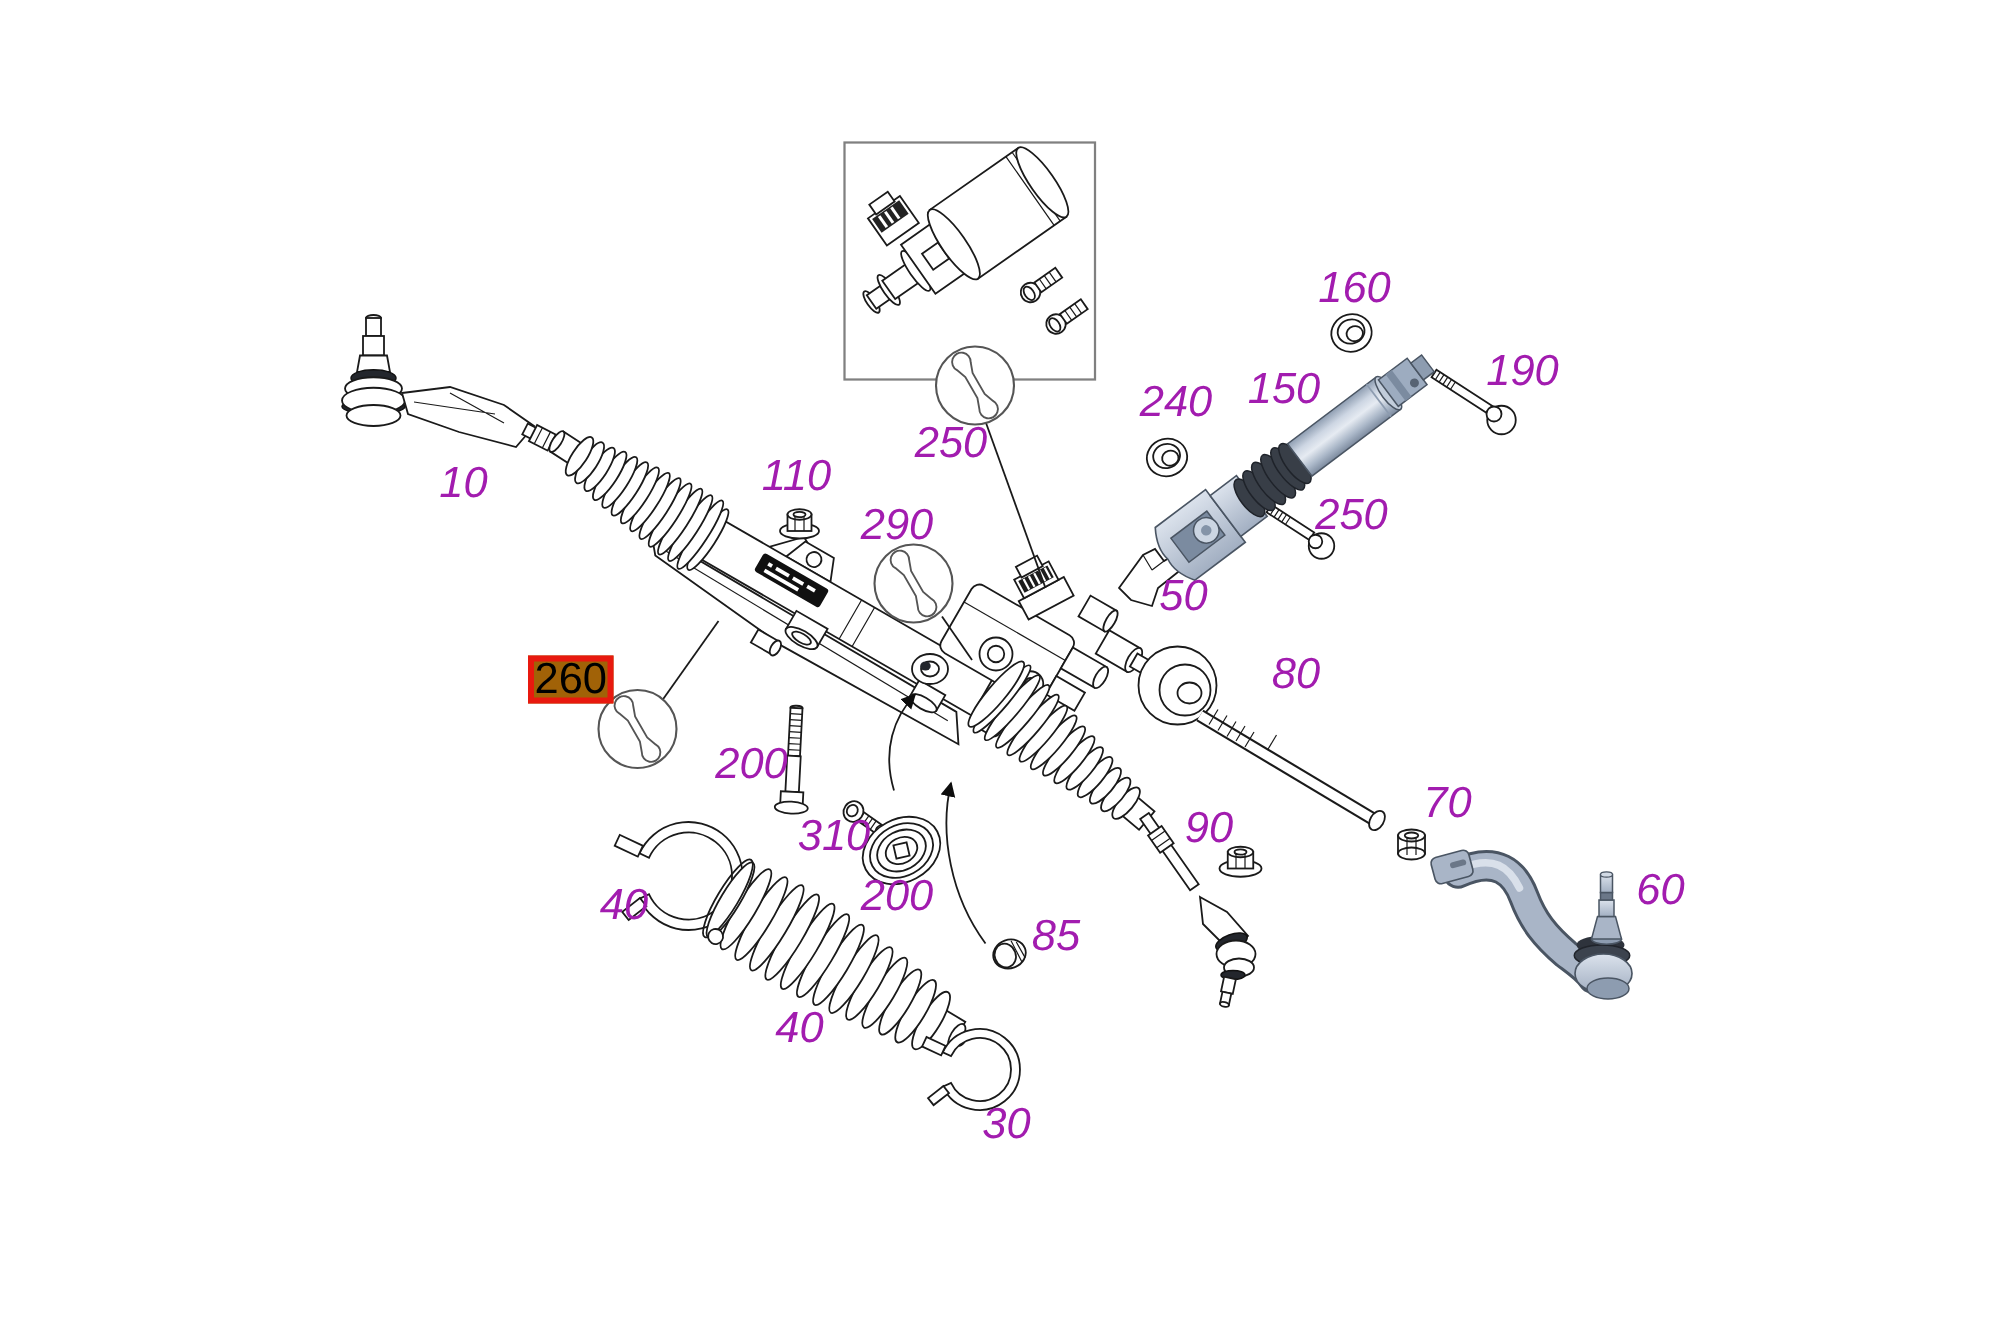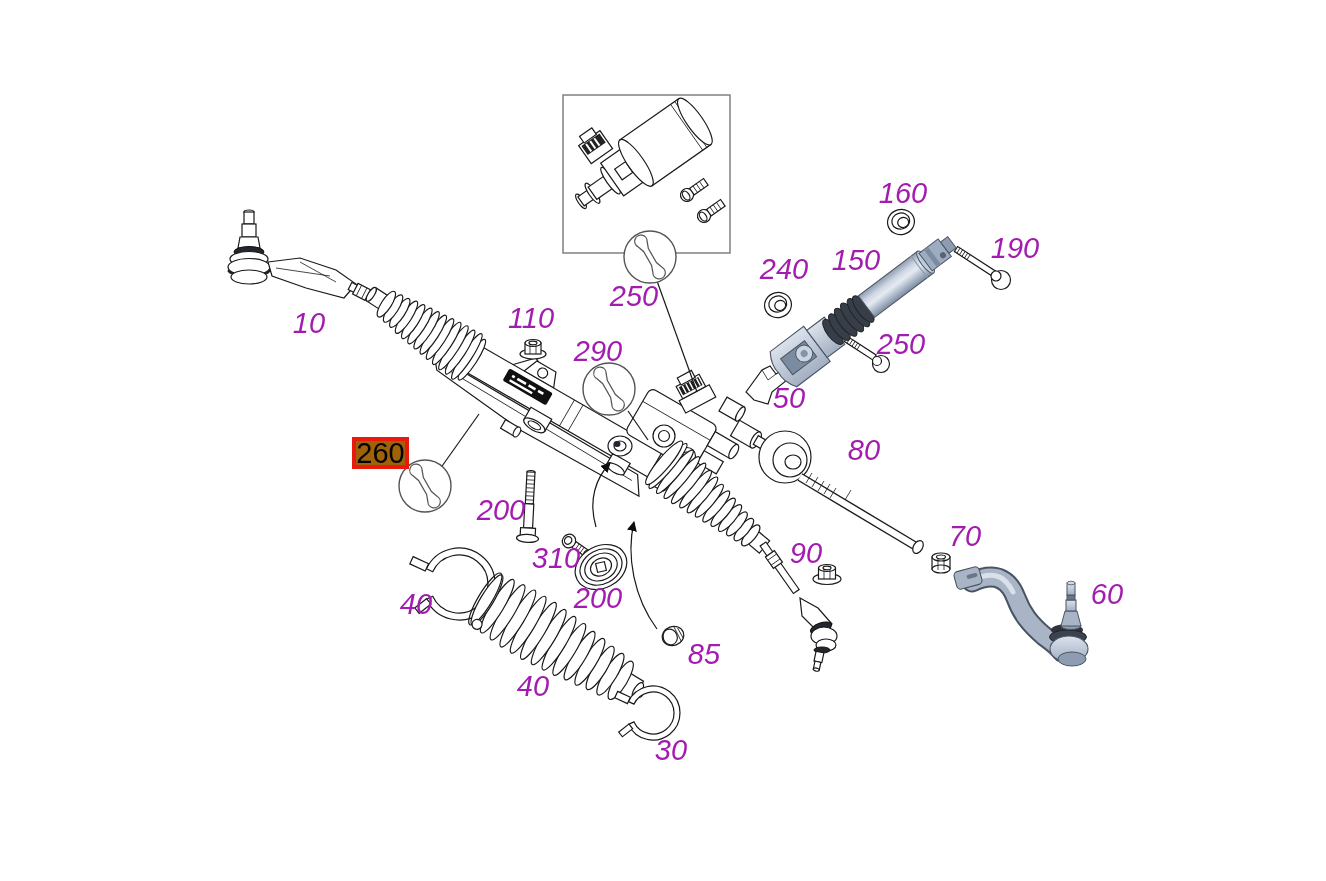--- a/index.html
+++ b/index.html
@@ -436,21 +436,21 @@
 </svg>
 
 <div class="callout" style="left:309px;top:323px">10</div>
 <div class="callout" style="left:533px;top:686px">40</div>
 <div class="callout" style="left:671px;top:750px">30</div>
 <div class="callout" style="left:416px;top:604px">40</div>
 <div class="callout" style="left:789px;top:398px">50</div>
 <div class="callout" style="left:1107px;top:594px">60</div>
 <div class="callout" style="left:965px;top:536px">70</div>
 <div class="callout" style="left:864px;top:450px">80</div>
-<div class="callout" style="left:704px;top:654px">85</div>
+<div class="callout" style="left:704px;top:625px">85</div>
 <div class="callout" style="left:806px;top:553px">90</div>
 <div class="callout" style="left:501px;top:510px">200</div>
 <div class="callout" style="left:531px;top:318px">110</div>
 <div class="callout" style="left:856px;top:260px">150</div>
 <div class="callout" style="left:903px;top:193px">160</div>
 <div class="callout" style="left:901px;top:344px">250</div>
 <div class="callout" style="left:784px;top:269px">240</div>
 <div class="callout" style="left:1015px;top:248px">190</div>
 <div class="callout" style="left:634px;top:296px">250</div>
 <div class="callout" style="left:598px;top:351px">290</div>

